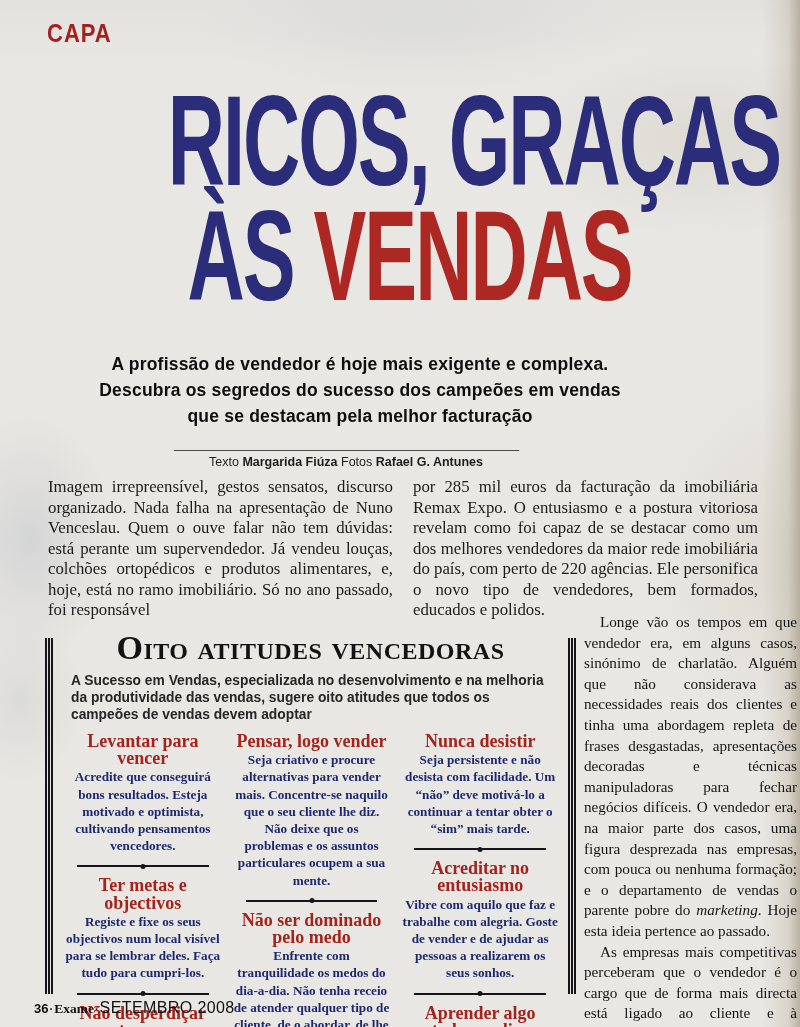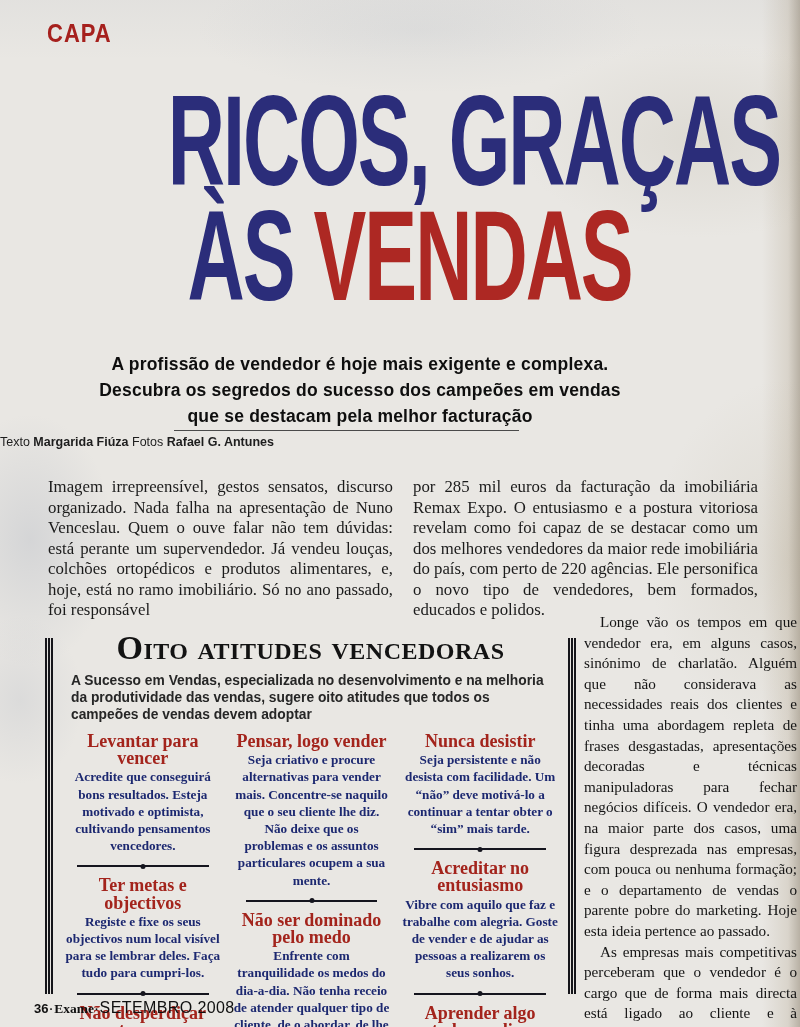--- a/index.html
+++ b/index.html
@@ -29,21 +29,21 @@
   .hl-line{display:block;height:115px;line-height:115px;white-space:nowrap;}
   .hl-scale{
     display:inline-block;transform:scale(.66,1.06);transform-origin:50% 55%;
     font-size:120px;letter-spacing:-3px;font-weight:bold;
   }
   .hl-blue{color:#2b2d7a;} .hl-red{color:#ad2823;}
   .subtitle{
     position:absolute;top:351px;left:0;width:720px;text-align:center;
     font-size:17.5px;font-weight:bold;color:#0e0e0e;line-height:26px;letter-spacing:.2px;
   }
-  .byline{position:absolute;top:430px;left:0;width:692px;font-size:12.5px;color:#1d1d1d;}
+  .byline{position:absolute;top:450px;left:0;width:692px;text-align:center;font-size:12.5px;color:#1d1d1d;}
   .byline-rule{width:345px;margin:0 auto 4px auto;border-top:1.5px solid #4a4a4a;}
   .byline b{font-weight:bold;}
   .intro{position:absolute;top:477px;left:48px;width:710px;display:flex;gap:20px;}
   .intro-col{
     width:345px;font-family:"Liberation Serif","DejaVu Serif",serif;
     font-size:16.8px;line-height:20.5px;text-align:justify;color:#1b1b1b;
   }
   .box{position:absolute;top:622px;left:45px;width:531px;height:378px;}
   .triple-rule{
     position:absolute;top:16px;bottom:6px;width:8px;
@@ -69,21 +69,21 @@
   .sep .dot{
     position:absolute;left:50%;top:-3.5px;width:5px;height:5px;border-radius:50%;
     background:#15151e;transform:translateX(-50%);
   }
   .right-col{
     position:absolute;left:584px;top:612px;width:213px;
     font-family:"Liberation Serif","DejaVu Serif",serif;
     font-size:15.2px;line-height:20.6px;text-align:justify;color:#141414;
   }
   .right-col p{margin:0;text-indent:16px;}
-  .right-col .ital{}
+  .right-col .ital{font-style:italic;}
   .footer{position:absolute;left:34px;top:999px;font-size:11px;color:#101010;white-space:nowrap;}
   .footer .pg{font-weight:bold;font-size:13px;}
   .footer .mag{font-family:"Liberation Serif","DejaVu Serif",serif;font-weight:bold;font-size:13.5px;}
   .footer .iss{font-size:16px;letter-spacing:.4px;}
   .footer .fsep{font-weight:bold;margin:0 1px;}
 </style>
 </head>
 <body>
 
 <div class="page">

